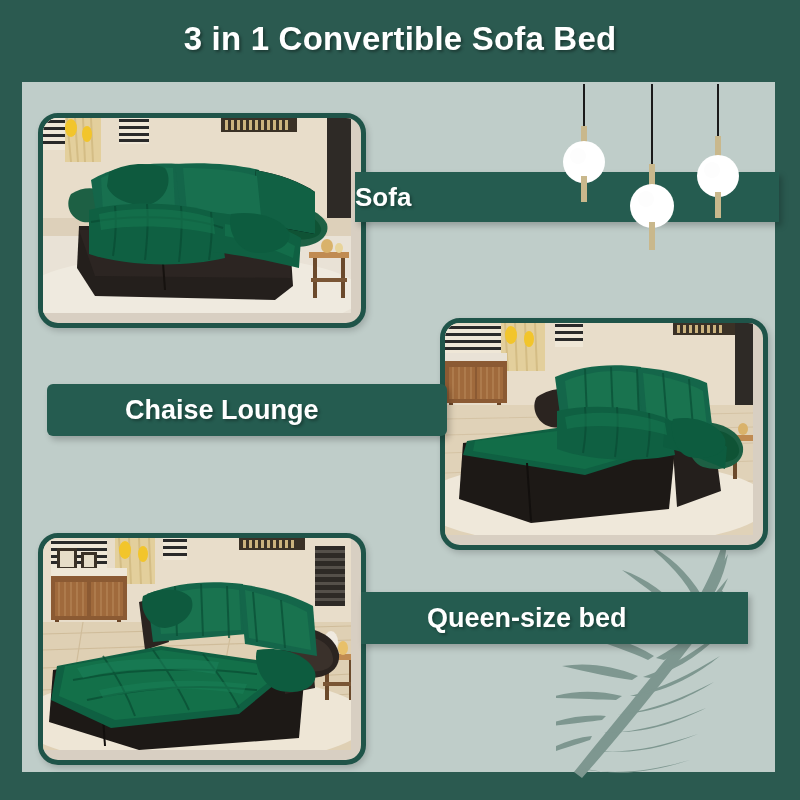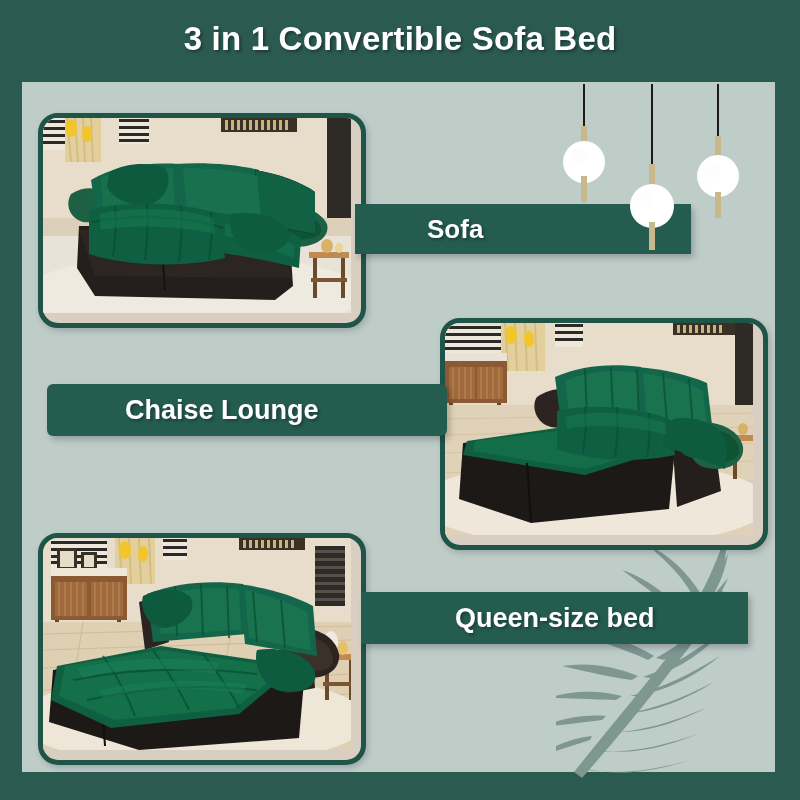--- a/index.html
+++ b/index.html
@@ -81,32 +81,30 @@
     box-sizing: border-box;
   }
   .banner .banner-text {
     color: #ffffff;
     font-weight: bold;
     font-size: 27px;
     text-shadow: 2px 2px 3px rgba(0,0,0,0.3);
     white-space: nowrap;
   }
   #banner-sofa {
-    left: 355px; top: 172px; width: 336px; height: 50px;
-    padding-left: 72px;
-    margin-top: 32px;
+    left: 355px; top: 172px; width: 424px; height: 50px;
   }
   #banner-chaise {
     left: 47px; top: 384px; width: 400px; height: 52px;
     padding-left: 78px;
     border-radius: 6px;
   }
   #banner-bed {
     left: 361px; top: 592px; width: 387px; height: 52px;
-    padding-left: 94px;
+    padding-left: 66px;
   }
   #banner-sofa .banner-text { font-size: 26px; }
 
   .z-top { z-index: 40; }
 </style>
 </head>
 <body>
 
 <div id="infographic">
 

